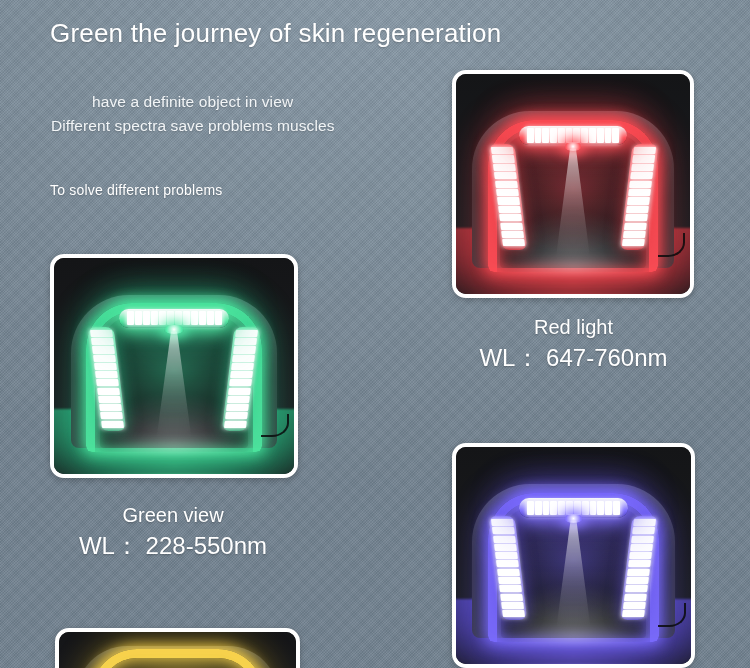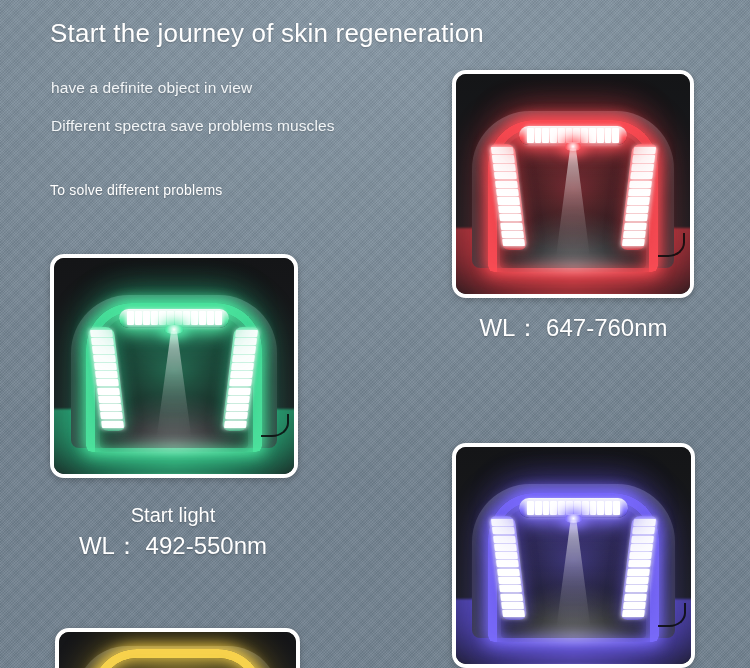--- a/index.html
+++ b/index.html
@@ -26,21 +26,21 @@
     font-size:26px;color:#ffffff;letter-spacing:.2px;
     text-shadow:0 1px 2px rgba(0,0,0,.22);
     white-space:nowrap;z-index:5;
   }
   .subline{
     position:absolute;left:51px;
     font-size:15.5px;color:#f2f5f7;letter-spacing:.1px;
     text-shadow:0 1px 2px rgba(0,0,0,.20);
     white-space:nowrap;z-index:5;
   }
-  .sub1{top:79px;}
+  .sub1{top:93px;margin-left:41px;}
   .sub2{top:117px;}
   .tagline{
     position:absolute;left:50px;top:182px;
     font-size:14px;color:#ffffff;letter-spacing:.2px;
     text-shadow:0 1px 2px rgba(0,0,0,.22);
     white-space:nowrap;z-index:5;
   }
 
   
   .card{
@@ -176,21 +176,21 @@
   .caption .name{font-size:20px;line-height:30px;}
   .caption .wl{font-size:24px;line-height:32px;}
   .cap-red  {left:452px;top:312px;width:243px;}
   .cap-green{left:48px; top:500px;width:250px;}
 </style>
 </head>
 <body>
 
 <div id="bg-texture"></div>
 
-<div class="headline">Start the journey of skin regeneration</div>
+<div class="headline">Green the journey of skin regeneration</div>
 <div class="subline sub1">have a definite object in view</div>
 <div class="subline sub2">Different spectra save problems muscles</div>
 <div class="tagline">To solve different problems</div>
 
 <div class="card red">
   <div class="scene red">
     <div class="room"></div>
     <div class="floor"></div>
     <div class="shell"></div>
     <div class="opening"></div>
@@ -240,20 +240,21 @@
         </span>
     </div>
     <div class="nozzle"></div>
     <div class="mist"></div>
     <div class="mist2"></div>
     <div class="cable"></div>
     <div class="bloom"></div>
   </div>
 </div>
 <div class="caption cap-red">
+  <div class="name">Red light</div>
   <div class="wl">WL： 647-760nm</div>
 </div>
 
 <div class="card green">
   <div class="scene green">
     <div class="room"></div>
     <div class="floor"></div>
     <div class="shell"></div>
     <div class="opening"></div>
     <div class="rim"></div>
@@ -302,22 +303,22 @@
         </span>
     </div>
     <div class="nozzle"></div>
     <div class="mist"></div>
     <div class="mist2"></div>
     <div class="cable"></div>
     <div class="bloom"></div>
   </div>
 </div>
 <div class="caption cap-green">
-  <div class="name">Start light</div>
-  <div class="wl">WL： 492-550nm</div>
+  <div class="name">Green view</div>
+  <div class="wl">WL： 228-550nm</div>
 </div>
 
 <div class="card blue">
   <div class="scene blue">
     <div class="room"></div>
     <div class="floor"></div>
     <div class="shell"></div>
     <div class="opening"></div>
     <div class="rim"></div>
     <div class="pillar l">

